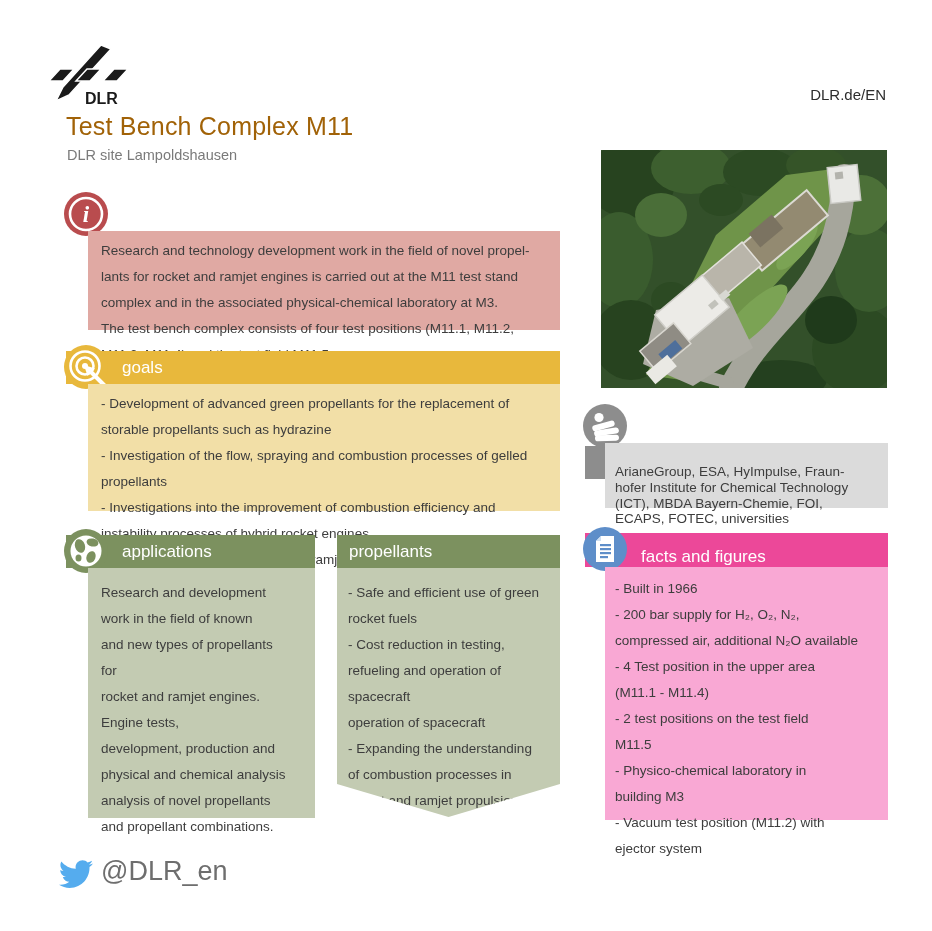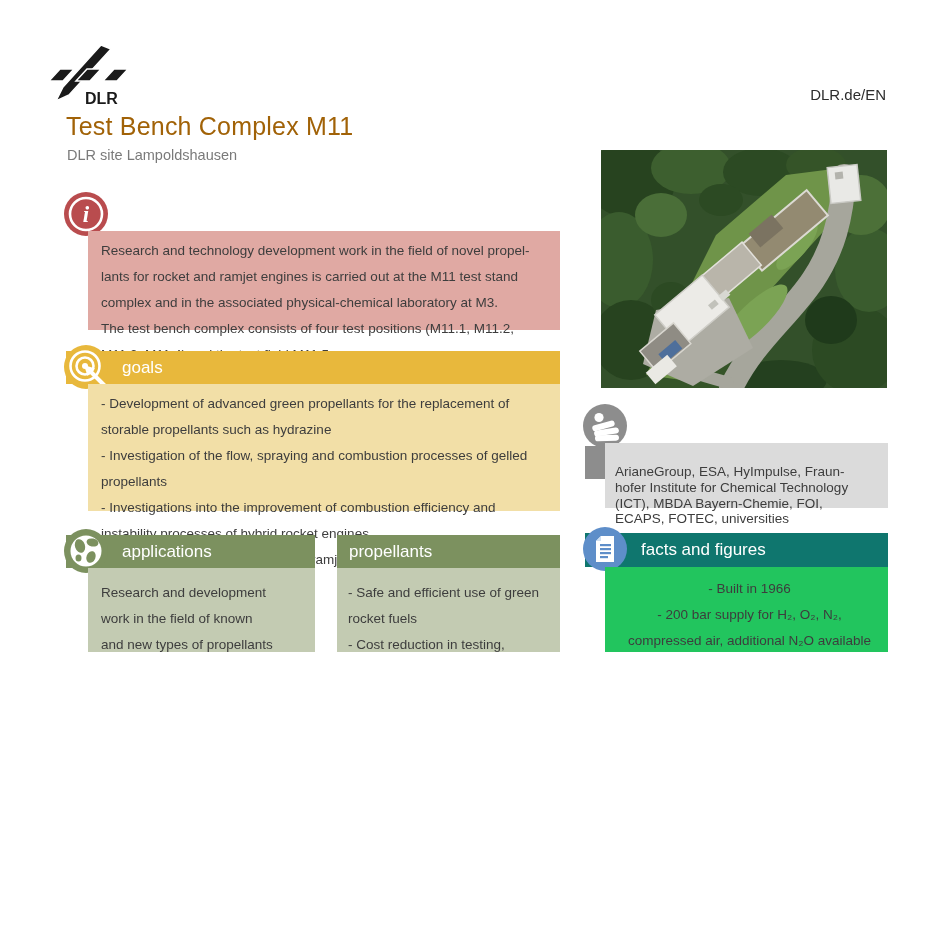--- a/index.html
+++ b/index.html
@@ -1,17 +1,17 @@
 <!DOCTYPE html>
 <html><head>
 <meta charset="utf-8">
 <style>
   html,body { margin:0; padding:0; background:#ffffff; }
   .page {
-    position:relative; width:932px; height:652px; background:#ffffff;
+    position:relative; width:932px; height:931px; background:#ffffff;
     font-family:"Liberation Sans", sans-serif; overflow:hidden;
   }
   .abs { position:absolute; }
 
   
   .site-link { top:86px; right:46px; font-size:15px; color:#2d2d2d; text-decoration:none;text-align:center; }
   .page-title { left:66px; top:112px; font-size:25px; color:#a16207; letter-spacing:0.2px; }
   .page-subtitle { left:67px; top:147px; font-size:14.5px; color:#7a7a7a; }
 
   
@@ -47,23 +47,23 @@
                   padding:12px 2px 0 11px;
                   clip-path:polygon(0 0, 100% 0, 100% calc(100% - 33px), 50% 100%, 0 calc(100% - 33px)); }
 
   
   .inv-header { left:585px; top:410px; width:303px; height:33px; background:#8d8d8d;margin-top:36px; }
   .inv-body   { left:605px; top:443px; width:283px; height:65px; background:#dbdbdb;
                 padding:21px 4px 0 10px; line-height:15.8px; }
   .inv-icon   { left:583px; top:404px; }
 
   
-  .facts-header { left:585px; top:533px; width:303px; height:34px; background:#0f766e; }
-  .facts-body   { left:605px; top:567px; width:283px; height:253px; background:#22c55e;
-                  padding:9px 4px 0 10px;text-align:center; }
+  .facts-header { left:585px; top:533px; width:303px; height:34px; background:#ec4899;align-items:flex-end; }
+  .facts-body   { left:605px; top:567px; width:283px; height:253px; background:#f9a8d4;
+                  padding:9px 4px 0 10px; }
   .facts-icon   { left:583px; top:527px; }
 
   
   .photo { left:601px; top:150px; width:286px; height:238px; }
 
   
   .twitter-icon { left:59px; top:860px; width:34px; height:28px; }
   .twitter-handle { left:101px; top:856px; font-size:27px; color:#6e6e6e; text-decoration:none; }
 
   .dlr-logo { left:49px; top:45px; width:80px; height:64px; }

